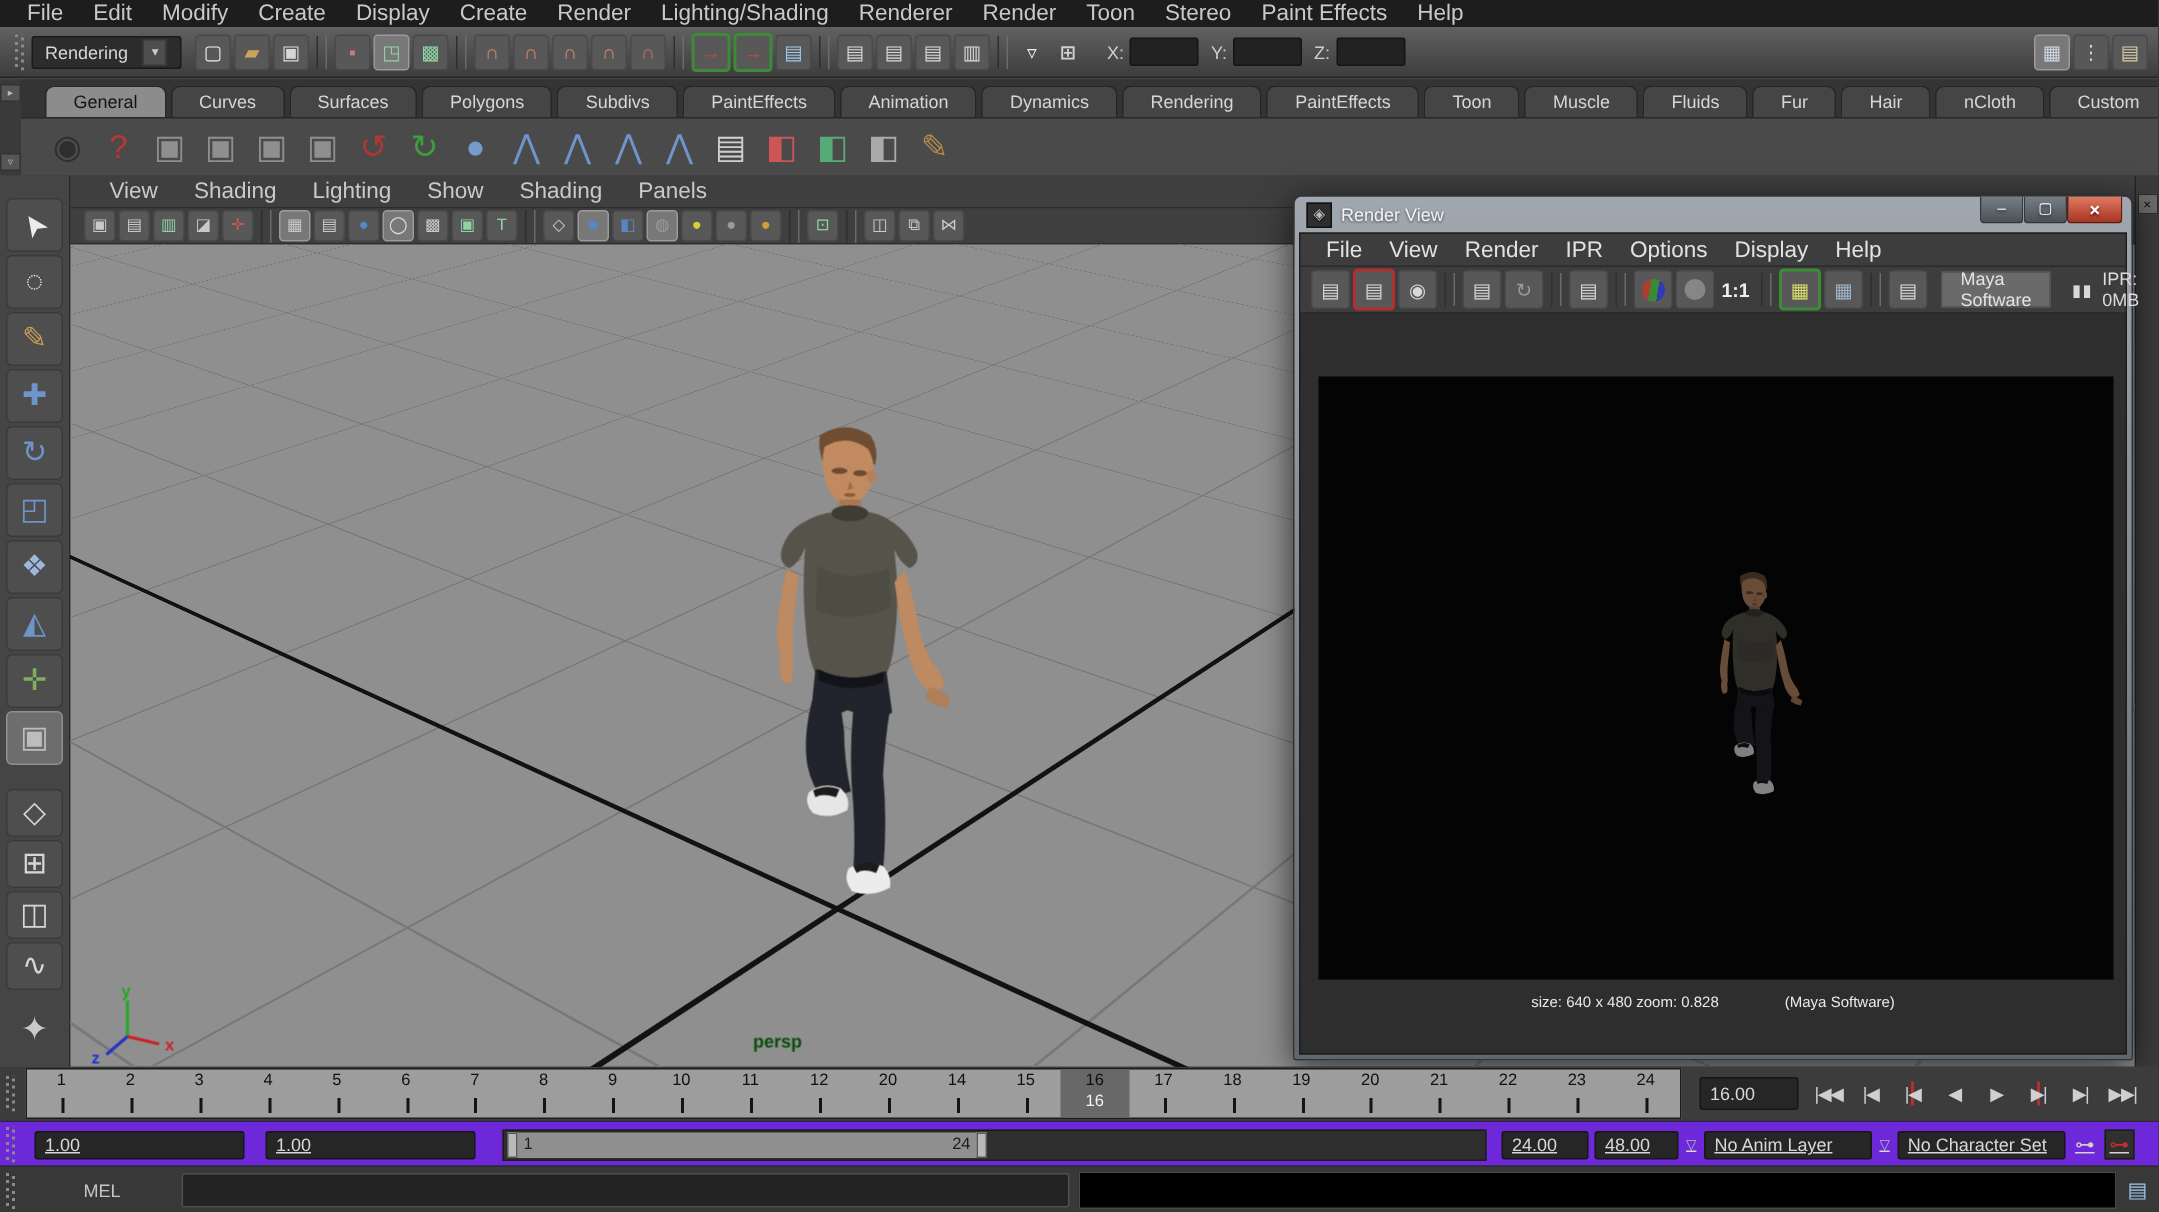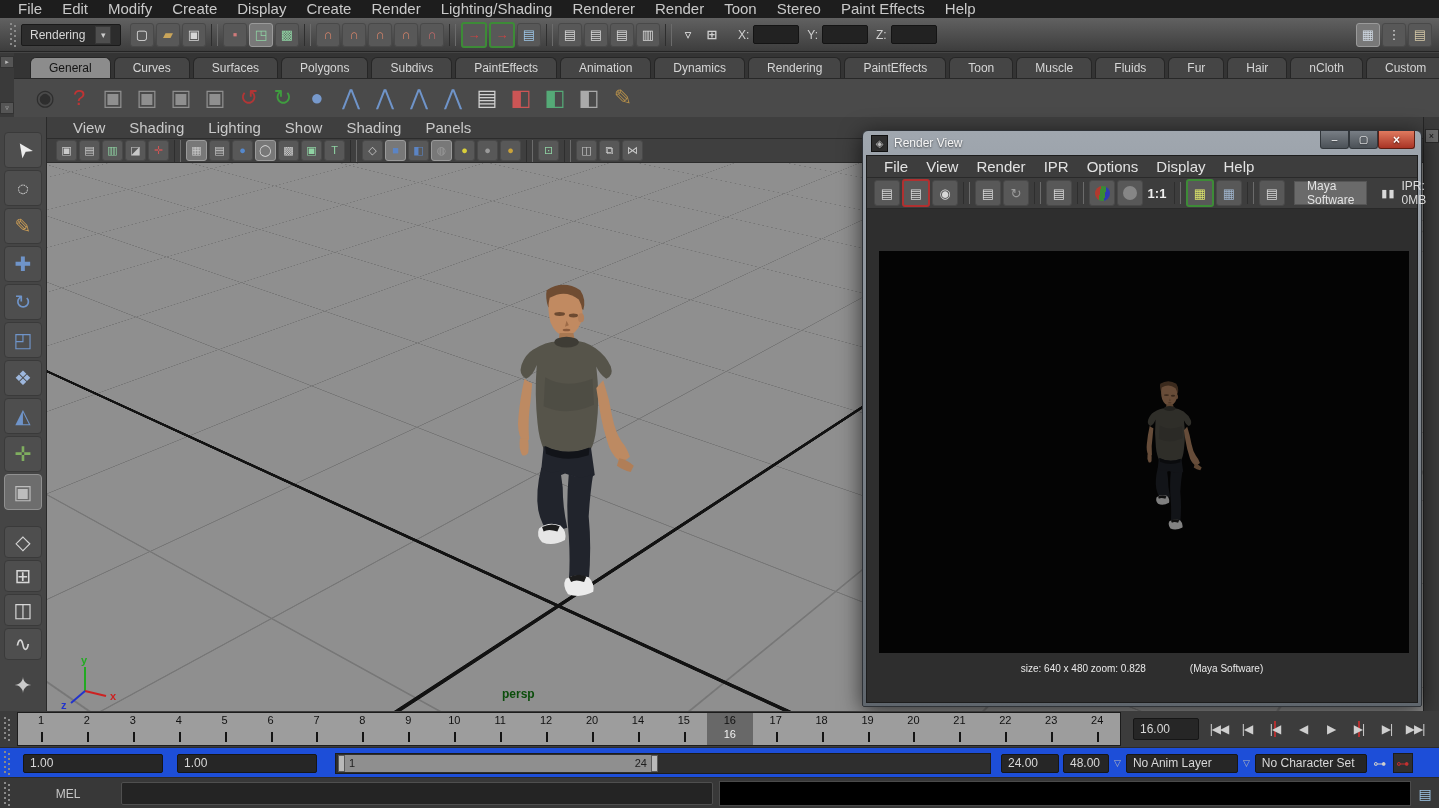--- a/index.html
+++ b/index.html
@@ -108,21 +108,21 @@
   .tick{position:absolute;left:50%;bottom:3px;width:2px;height:10px;background:#141414;}
   .tcell.cur{background:#686868;}
   .tcur{display:block;color:#f2f2f2;font-size:11px;line-height:13px;}
   .time-field{width:58px;height:20px;background:#262626;border:1px solid #161616;border-radius:2px;color:#d8d8d8;
               display:flex;align-items:center;padding-left:6px;margin-left:12px;}
   .playback{margin-left:auto;margin-right:10px;display:flex;align-items:center;}
   .pbtn{display:inline-flex;align-items:center;justify-content:center;min-width:24px;height:24px;margin:0 2px;cursor:pointer;background:none;border:none;}
   .pbtn i{font-style:normal;font-size:12px;color:#cfcfcf;letter-spacing:-1px;}
   .pbtn.key{background-image:linear-gradient(#b23030,#b23030);background-size:2px 16px;background-repeat:no-repeat;background-position:center 4px;}
   
-  .rangerow{position:absolute;left:0;top:747px;width:100%;height:30px;background:#1d4ed8;display:flex;align-items:center;border-top:1px solid #2b2b2b;}
+  .rangerow{position:absolute;left:0;top:747px;width:100%;height:30px;background:#6d28d9;display:flex;align-items:center;border-top:1px solid #2b2b2b;text-decoration:underline;}
   .rfield{height:19px;background:#262626;border:1px solid #161616;border-radius:2px;color:#d8d8d8;display:flex;align-items:center;padding-left:6px;box-sizing:border-box;}
   .range-track{width:656px;height:21px;background:#2e2e2e;border:1px solid #1c1c1c;margin-left:18px;position:relative;box-sizing:border-box;}
   .range-bar{position:absolute;left:2px;top:1px;width:320px;height:17px;background:#8f8f8f;display:flex;align-items:center;justify-content:space-between;color:#1e1e1e;font-size:11px;cursor:pointer;}
   .rhandle{width:7px;height:17px;background:#b9b9b9;border:1px solid #5a5a5a;box-sizing:border-box;cursor:ew-resize;}
   .range-bar .lab{padding:0 4px;}
   .ddarrow{color:#bbb;font-size:9px;margin:0 5px;}
   .keybtn{display:inline-flex;align-items:center;justify-content:center;width:18px;height:18px;margin-left:4px;cursor:pointer;}
   .keybtn i{font-style:normal;font-size:13px;color:#cdcdcd;}
   .keybtn.auto{background:#303030;border:1px solid #1c1c1c;}
   .keybtn.auto i{color:#c23030;}
@@ -756,21 +756,21 @@
     <div class="range-track">
       <div class="range-bar">
         <span class="rhandle"></span>
         <span class="lab">1</span>
         <span class="spacer"></span>
         <span class="lab">24</span>
         <span class="rhandle"></span>
       </div>
     </div>
     <div class="rfield" style="width:58px;margin-left:10px;">24.00</div>
-    <div class="rfield" style="width:46px;margin-left:4px;text-align:right;">48.00</div>
+    <div class="rfield" style="width:56px;margin-left:4px;text-align:right;">48.00</div>
     <span class="ddarrow">▽</span>
     <div class="rfield" style="width:112px;">No Anim Layer</div>
     <span class="ddarrow">▽</span>
     <div class="rfield" style="width:112px;">No Character Set</div>
     <span class="keybtn">
         <i>⊶</i>
       </span>
     <span class="keybtn auto">
         <i>⊶</i>
       </span>

